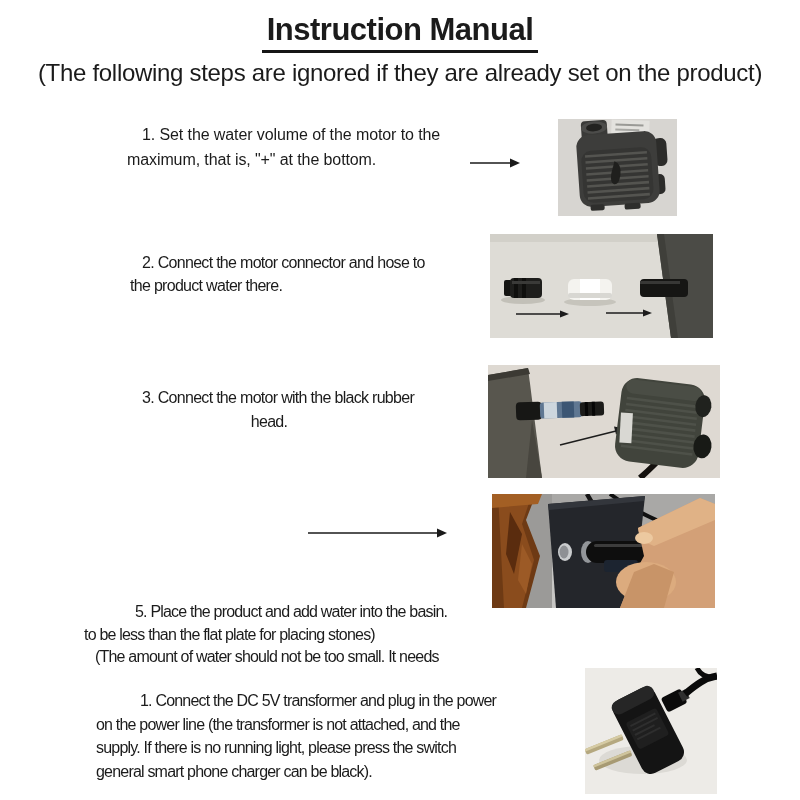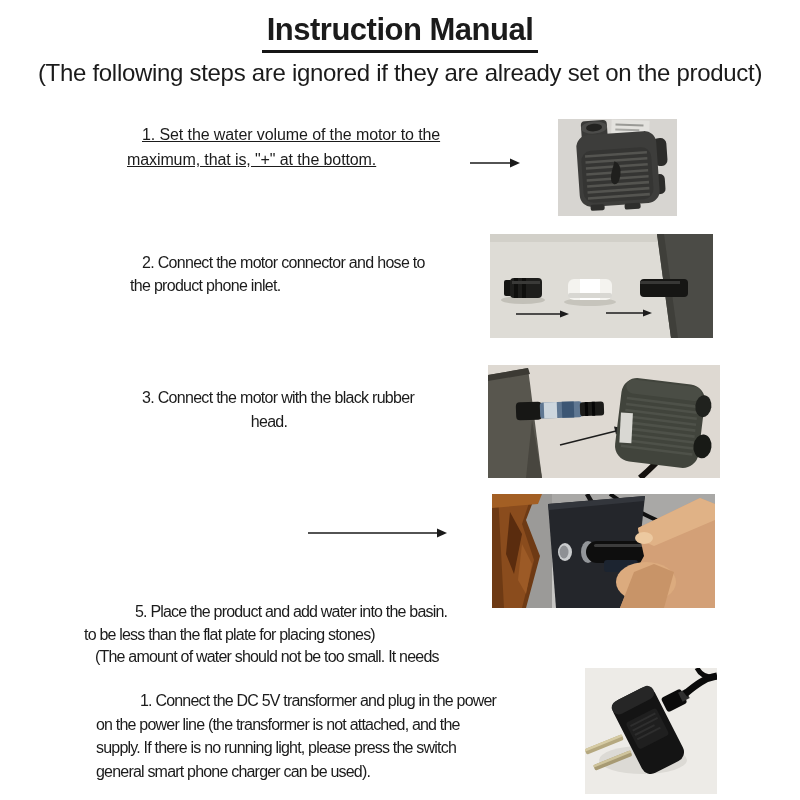--- a/index.html
+++ b/index.html
@@ -13,21 +13,21 @@
   
   .title{position:absolute;top:12px;left:0;width:100%;text-align:center;margin:0;
          font-size:31px;font-weight:bold;letter-spacing:-0.5px;}
   .title .title-text{display:inline-block;border-bottom:3px solid #151515;padding:0 5px 2px;}
   .subtitle{position:absolute;top:59px;left:0;width:100%;text-align:center;
             font-size:24px;letter-spacing:-0.3px;}
 
   
   .step{position:absolute;left:84px;font-size:16px;}
   .step .line{white-space:nowrap;}
-  .s1{top:122px;line-height:25px;letter-spacing:-0.1px;text-decoration:underline;}
+  .s1{top:122px;line-height:25px;letter-spacing:-0.1px;}
   .s2{top:251px;line-height:23px;letter-spacing:-0.7px;}
   .s3{top:386px;line-height:24px;letter-spacing:-0.7px;text-align:center;}
   .s4{top:501px;line-height:24px;letter-spacing:-0.4px;}
   .s5{top:601px;line-height:22.5px;letter-spacing:-0.8px;}
   .s6{top:689px;line-height:23.5px;letter-spacing:-0.8px;}
   .s1 .line:nth-child(1){margin-left:58px;} .s1 .line:nth-child(2){margin-left:43px;}
   .s2 .line:nth-child(1){margin-left:58px;} .s2 .line:nth-child(2){margin-left:46px;}
   .s3 .line:nth-child(1){margin-left:58px;} .s3 .line:nth-child(2){margin-left:40px;}
   .s4 .line:nth-child(1){margin-left:58px;} .s4 .line:nth-child(2){margin-left:44px;}
   .s5 .line:nth-child(1){margin-left:51px;} .s5 .line:nth-child(2){margin-left:0;}
@@ -99,21 +99,21 @@
         </g>
         <path d="M57 42 q7 3 5 14 q-2 10 -7 9 q-4 -2 -2 -11 z" fill="#1f1f1d"></path>
         <rect x="30" y="84" width="14" height="6" rx="2" fill="#2e2e2c"></rect>
         <rect x="64" y="85" width="16" height="6" rx="2" fill="#2e2e2c"></rect>
       </g>
     </svg>
   </figure>
 
   <section class="step s2">
     <div class="line">2. Connect the motor connector and hose to</div>
-    <div class="line">the product phone inlet.</div>
+    <div class="line">the product water there.</div>
   </section>
 
   <figure class="figure fig2">
     <svg viewBox="0 0 223 104">
       <rect width="223" height="104" fill="#dedcd6"></rect>
       <rect width="223" height="8" fill="#d2d0c9"></rect>
       <polygon points="167,0 223,0 223,104 181,104" fill="#4b4b46"></polygon>
       <polygon points="167,0 174,0 188,104 181,104" fill="#3f3f3a"></polygon>
       <ellipse cx="33" cy="66" rx="22" ry="4" fill="#c2c0b8"></ellipse>
       <ellipse cx="100" cy="68" rx="26" ry="4" fill="#c6c4bc"></ellipse>
@@ -219,21 +219,21 @@
   <section class="step s5">
     <div class="line">5. Place the product and add water into the basin.</div>
     <div class="line">to be less than the flat plate for placing stones)</div>
     <div class="line">(The amount of water should not be too small. It needs</div>
   </section>
 
   <section class="step s6">
     <div class="line">1. Connect the DC 5V transformer and plug in the power</div>
     <div class="line">on the power line (the transformer is not attached, and the</div>
     <div class="line">supply. If there is no running light, please press the switch</div>
-    <div class="line">general smart phone charger can be used).</div>
+    <div class="line">general smart phone charger can be black).</div>
   </section>
 
   <figure class="figure fig6">
     <svg viewBox="0 0 132 126">
       <rect width="132" height="126" fill="#edebe7"></rect>
       <ellipse cx="58" cy="92" rx="44" ry="14" fill="#dcdad5"></ellipse>
       <g transform="rotate(-22 40 80)">
         <rect x="2" y="66" width="40" height="6" rx="2" fill="#b5a87f"></rect>
         <rect x="2" y="66" width="40" height="2.5" fill="#d6cba4"></rect>
         <rect x="4" y="84" width="40" height="6" rx="2" fill="#a79a73"></rect>

